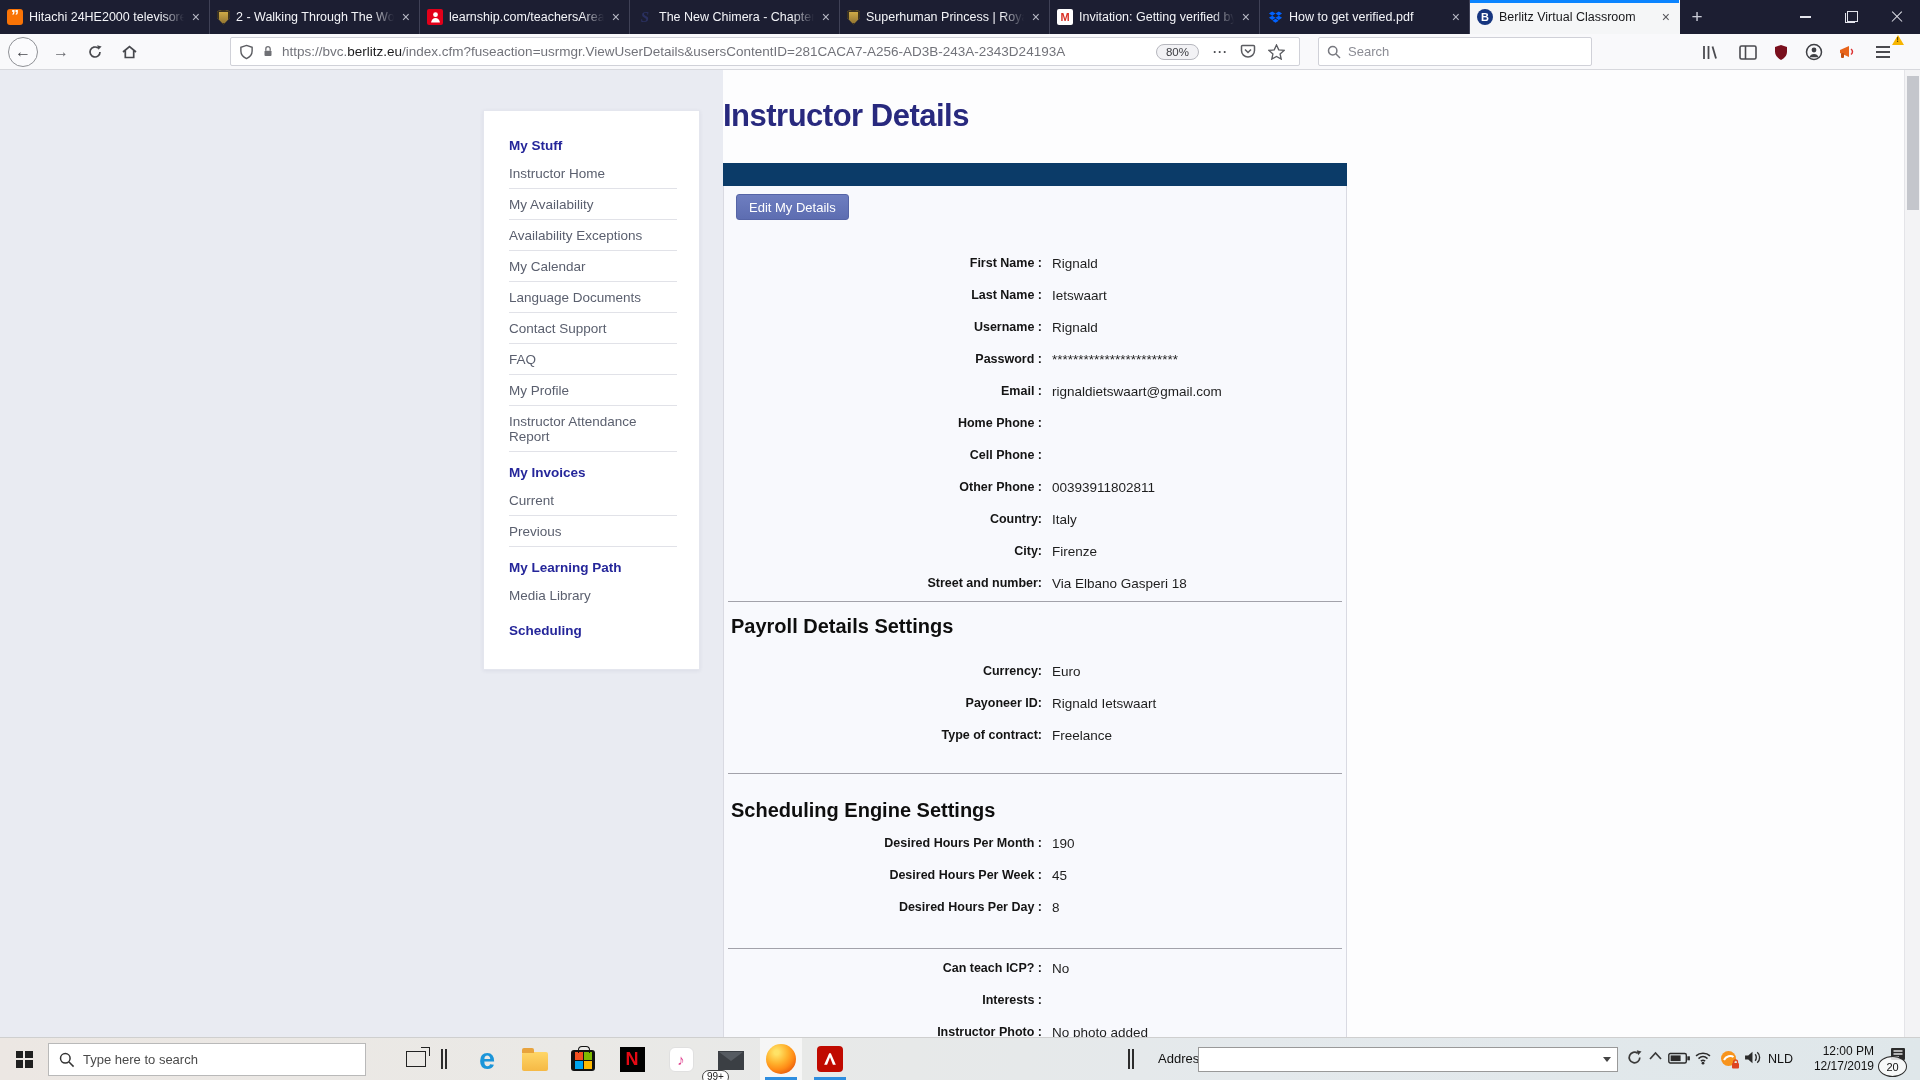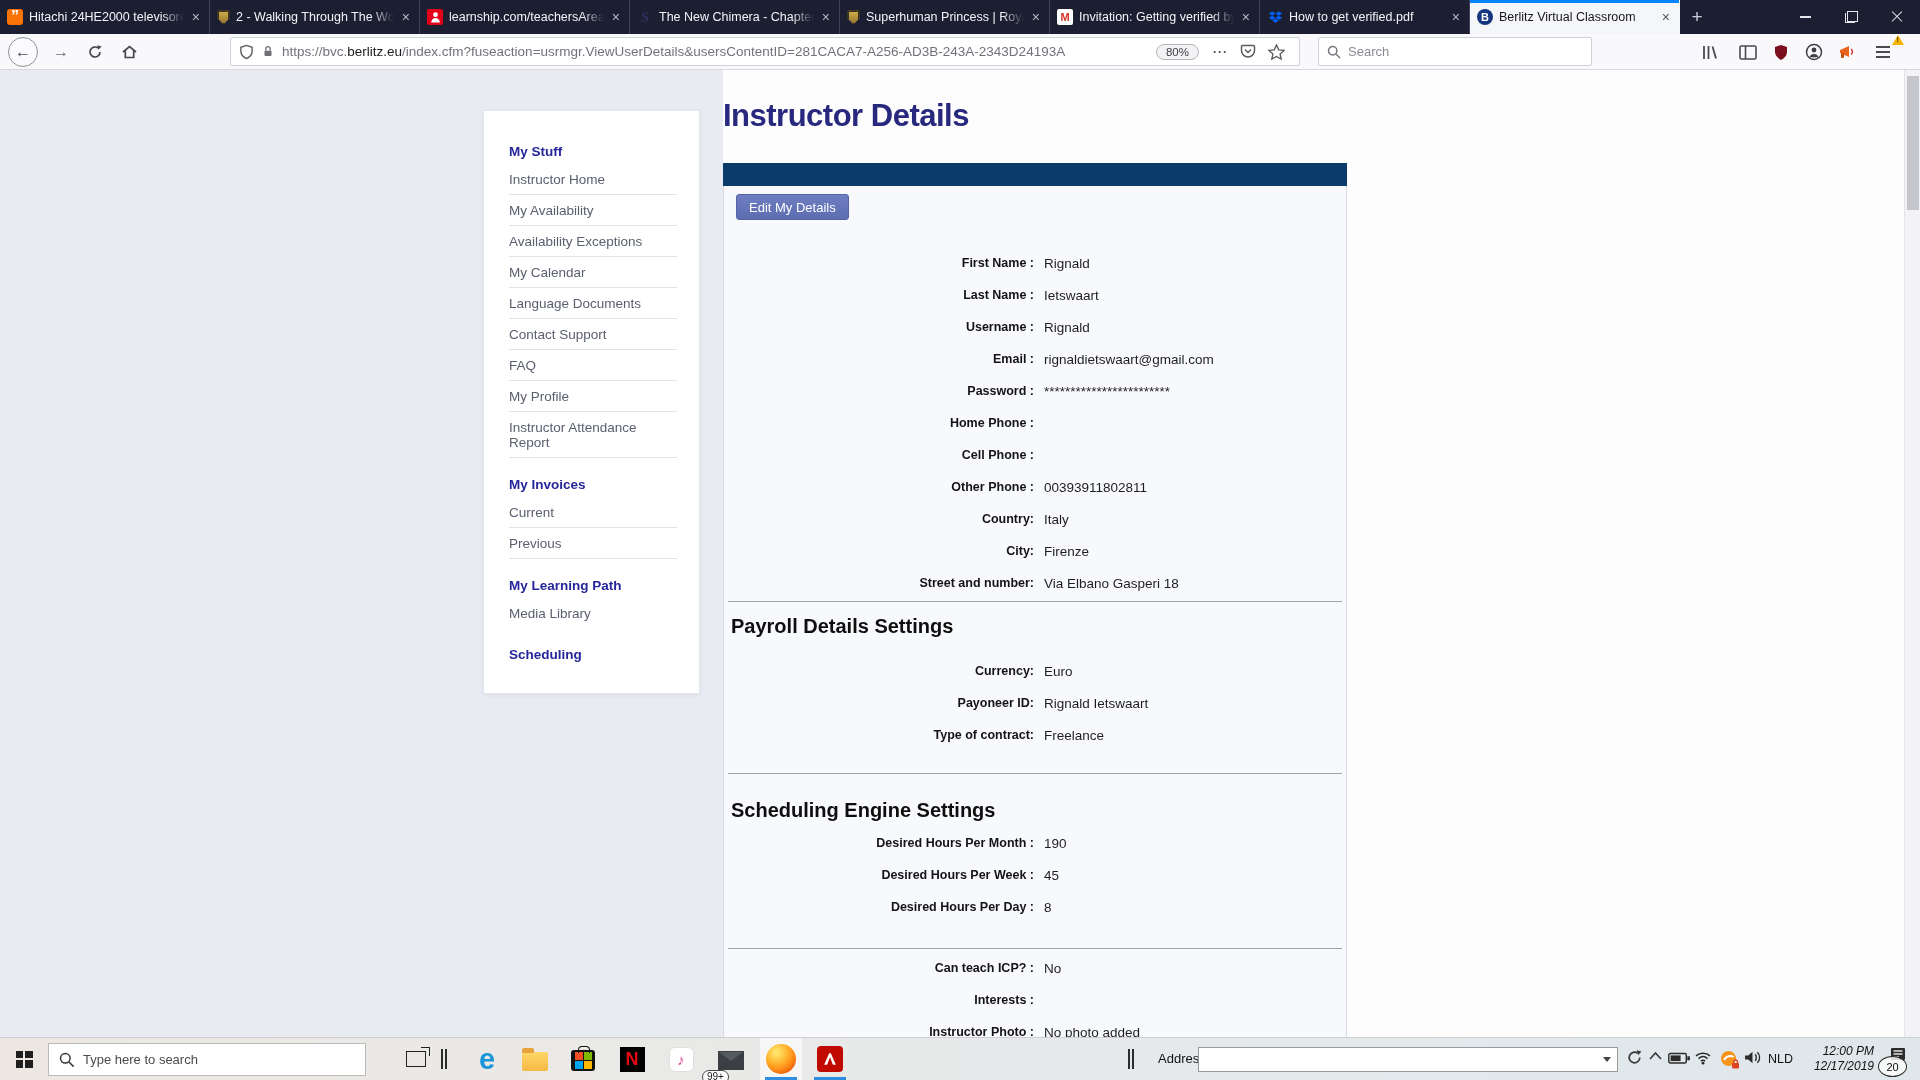--- a/index.html
+++ b/index.html
@@ -64,33 +64,33 @@
   .hamburger { display:flex; flex-direction:column; gap:3px; }
   .hamburger i { width:14px; height:1.8px; background:#4a4a4f; }
   .warn-tri { position:absolute; top:-4px; right:-6px; width:0; height:0; border-left:6px solid transparent; border-right:6px solid transparent; border-bottom:10px solid #f7b500; }
   .warn-tri::after { content:"!"; position:absolute; left:-1.5px; top:1px; font-size:7px; font-weight:bold; color:#4a3500; }
 
   
   .content { position:absolute; top:70px; left:0; right:0; bottom:43px; background:#fdfdfe; }
   .left-gutter { position:absolute; left:0; top:0; width:723px; height:100%; background:#e9ebf2; }
   .sidebar-card { position:absolute; left:483px; top:40px; width:217px; background:#fff; border:1px solid #e4e6ee;
                   box-shadow:0 1px 4px rgba(40,40,90,.07); padding:14px 22px 26px 25px; }
-  .sb-header { font-size:13.5px; font-weight:bold; color:#25269a; margin:19px 0 5px; }
+  .sb-header { font-size:13.5px; font-weight:bold; color:#25269a; margin:13px 0 5px; }
   .sb-item { font-size:13.5px; color:#5a5f6e; padding:8px 0 7px; }
   .sb-sep { height:1px; background:#e1e2e8; }
 
   .page-title { position:absolute; left:723px; top:28px; font-size:31px; font-weight:bold; color:#28297e; letter-spacing:-0.5px; }
 
   .panel { position:absolute; left:723px; top:93px; width:624px; height:874px; background:#f8f9fd;
            border-left:1px solid #d9dae2; border-right:1px solid #d9dae2; }
   .panel-bar { position:absolute; top:0; left:-1px; right:-1px; height:23px; background:#0b3b68; }
   .edit-btn { position:absolute; left:12px; top:31px; height:26px; padding:0 12px;
               background:linear-gradient(#6e7ec0,#5d6db1); border:1px solid #5564a6; border-radius:3px;
               color:#fff; font-size:13px; display:inline-flex; align-items:center; }
-  .rows { position:absolute; left:0; right:0; }
+  .rows { position:absolute; left:8px; right:0; }
   .frow { height:32px; display:flex; align-items:center; }
   .flabel { width:310px; text-align:right; font-weight:bold; font-size:12.5px; color:#141414; }
   .fvalue { margin-left:10px; font-size:13.5px; color:#1e1e1e; }
   #rows-personal { top:84px; }
   #rows-payroll { top:492px; }
   #rows-sched { top:664px; }
   #rows-misc { top:789px; }
   .p-hr { position:absolute; left:4px; right:4px; height:1px; background:#a2a2aa; }
   .hr1 { top:438px; } .hr2 { top:610px; } .hr3 { top:785px; }
   .sect-h { position:absolute; left:7px; font-size:20px; font-weight:bold; color:#0e0e0e; }
@@ -129,21 +129,21 @@
   .mail-ic::before { content:""; position:absolute; left:1px; top:1px; border-left:12px solid transparent; border-right:12px solid transparent; border-top:9px solid #565b61; }
   .badge-pill { position:absolute; left:-8px; bottom:-4px; background:#fff; border:1.4px solid #444; border-radius:9px; font-size:10px; color:#222; padding:0 4px; line-height:12px; }
   .firefox-ic { width:30px; height:30px; border-radius:50%; background:radial-gradient(circle at 35% 28%, #ffe266 8%, #ffb32e 38%, #ff8b16 60%, #e8590c 82%, #d64000); }
   .acrobat-ic { width:26px; height:26px; background:#c00a00; border-radius:4px; display:flex; align-items:center; justify-content:center; }
   .addr-label { position:absolute; top:13px; font-size:13px; color:#111;margin-left:12px; }
   .addr-input { position:absolute; top:9px; height:25px; background:#fff; border:1px solid #999; display:flex; align-items:center; }
   .addr-input input { border:none; outline:none; flex:1; height:100%; font-size:12px; padding:0 6px; background:transparent; }
   .addr-chev { width:0; height:0; border-left:4px solid transparent; border-right:4px solid transparent; border-top:5px solid #444; margin-right:6px; }
   .tray-ic { position:absolute; top:12px; display:flex; }
   .tray-text { position:absolute; font-size:12.5px; color:#111; }
-  .tray-clock { position:absolute; left:1792px; top:6px; width:82px; text-align:right; font-size:12px; line-height:15px; color:#111;font-style:italic; }
+  .tray-clock { position:absolute; left:1792px; top:6px; width:82px; text-align:right; font-size:12px; line-height:15px; color:#111; }
   .notif-wrap { position:absolute; left:1884px; top:9px; width:30px; height:26px; }
   .notif-badge { position:absolute; left:-6px; bottom:-4px; width:29px; height:21px; border:1.6px solid #2b2b2b; border-radius:50%; background:rgba(250,250,250,.85); font-size:11px; color:#111; display:flex; align-items:center; justify-content:center; }
 </style>
 </head>
 <body>
 
 <div class="screen">
 
   <div class="tabbar">
     <div class="tabstrip" id="tabstrip">
@@ -343,26 +343,26 @@
           </div>
           <div class="frow">
             <span class="flabel">Last Name :</span>
             <span class="fvalue">Ietswaart</span>
           </div>
           <div class="frow">
             <span class="flabel">Username :</span>
             <span class="fvalue">Rignald</span>
           </div>
           <div class="frow">
+            <span class="flabel">Password :</span>
+            <span class="fvalue">************************</span>
+          </div>
+          <div class="frow">
             <span class="flabel">Email :</span>
             <span class="fvalue">rignaldietswaart@gmail.com</span>
-          </div>
-          <div class="frow">
-            <span class="flabel">Password :</span>
-            <span class="fvalue">************************</span>
           </div>
           <div class="frow">
             <span class="flabel">Home Phone :</span>
             <span class="fvalue"></span>
           </div>
           <div class="frow">
             <span class="flabel">Cell Phone :</span>
             <span class="fvalue"></span>
           </div>
           <div class="frow">

